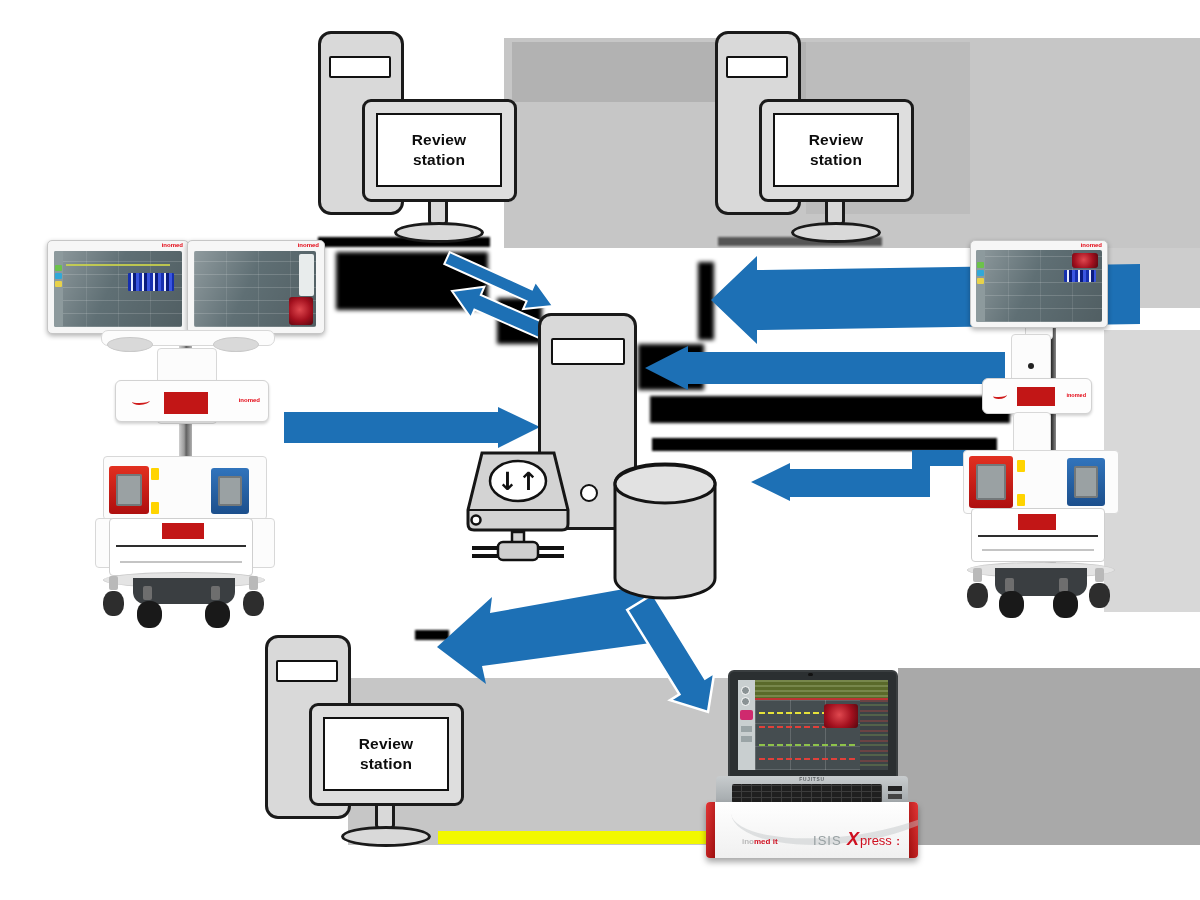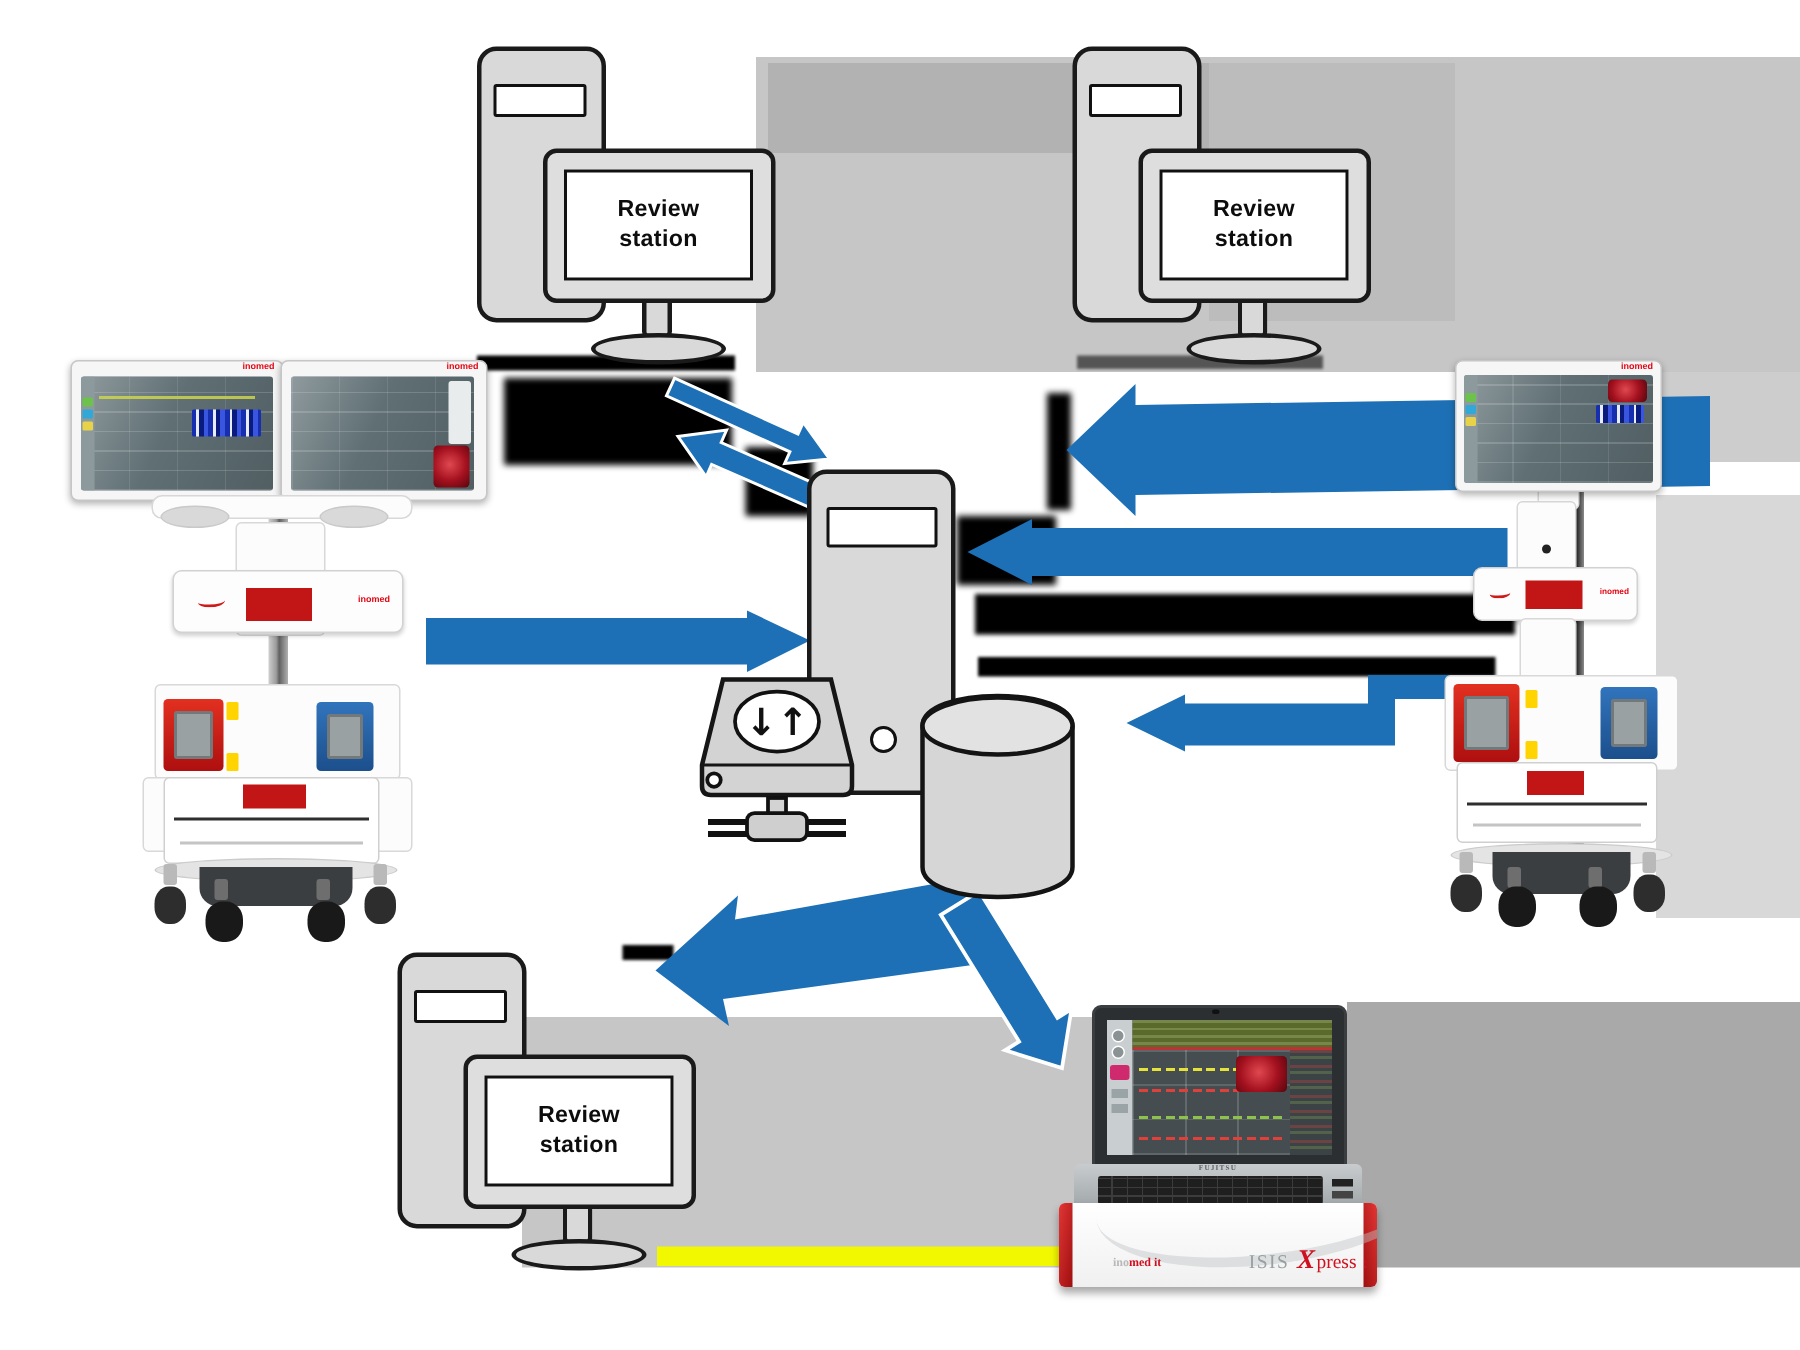--- a/index.html
+++ b/index.html
@@ -281,21 +281,21 @@
     <div class="caster dark" style="left:44px;top:340px;width:26px;height:40px;">
         <span class="stemc"></span>
         <span class="wheel"></span>
       </div>
     <div class="caster dark" style="left:98px;top:340px;width:26px;height:40px;">
         <span class="stemc"></span>
         <span class="wheel"></span>
       </div>
   </div>
 
-  <div class="abs" style="left:706px;top:664px;width:212px;height:194px;font-family:Liberation Serif, serif;">
+  <div class="abs" style="left:706px;top:664px;width:212px;height:194px;">
     <div class="abs" style="left:22px;top:6px;width:166px;height:106px;background:#2b2f31;border:2px solid #3a3e40;border-radius:6px 6px 2px 2px;">
       <div class="abs" style="left:78px;top:1px;width:5px;height:3px;background:#111;border-radius:2px;"></div>
       <div class="abs" style="left:8px;top:8px;width:150px;height:90px;background:#454d50;overflow:hidden;">
         <div class="abs" style="left:0;top:0;bottom:0;width:17px;background:#c9cfd0;">
           <span class="abs" style="left:3px;top:6px;width:7px;height:7px;border:1.5px solid #fff;border-radius:50%;background:#8a9294;"></span>
           <span class="abs" style="left:3px;top:17px;width:7px;height:7px;border:1.5px solid #fff;border-radius:50%;background:#8a9294;"></span>
           <span class="abs" style="left:2px;top:30px;width:13px;height:10px;background:#cf2a6e;border-radius:2px;"></span>
           <span class="abs" style="left:3px;top:46px;width:11px;height:6px;background:#9aa4a6;"></span>
           <span class="abs" style="left:3px;top:56px;width:11px;height:6px;background:#9aa4a6;"></span>
         </div>
@@ -320,21 +320,21 @@
       <div class="abs" style="left:172px;top:10px;width:14px;height:5px;background:#222;"></div>
       <div class="abs" style="left:172px;top:18px;width:14px;height:5px;background:#444;"></div>
     </div>
     <div class="abs" style="left:0;top:138px;width:212px;height:56px;background:linear-gradient(180deg,#ffffff,#f0f0f0);border-radius:4px;overflow:hidden;box-shadow:0 4px 6px rgba(0,0,0,.35);">
       <div class="abs" style="left:0;top:0;bottom:0;width:9px;background:linear-gradient(100deg,#e23535,#9e0f0f);"></div>
       <div class="abs" style="right:0;top:0;bottom:0;width:9px;background:linear-gradient(260deg,#e23535,#9e0f0f);"></div>
       <div class="abs" style="left:24px;top:-46px;width:230px;height:80px;border-bottom:7px solid rgba(190,195,197,.45);border-radius:50%;transform:rotate(-7deg);"></div>
       <div class="abs" style="left:36px;bottom:12px;font-size:8px;font-weight:bold;">
         <span style="color:#b9b9b9;">ino</span><span style="color:#cf1020;">med it</span>
       </div>
-      <div class="abs" style="right:6px;bottom:8px;text-align:right;">
+      <div class="abs" style="right:18px;bottom:8px;text-align:right;">
         <span style="font-size:13px;color:#97a0a2;letter-spacing:1px;">ISIS</span>
         <span style="font-size:18px;font-style:italic;font-weight:900;color:#cf1020;margin:0 1px;">X</span><span style="font-size:13px;color:#cf1020;">press</span>
         <span style="font-size:11px;font-weight:bold;color:#cf1020;">:</span>
       </div>
     </div>
   </div>
 
 </div>
 
 </body></html>

